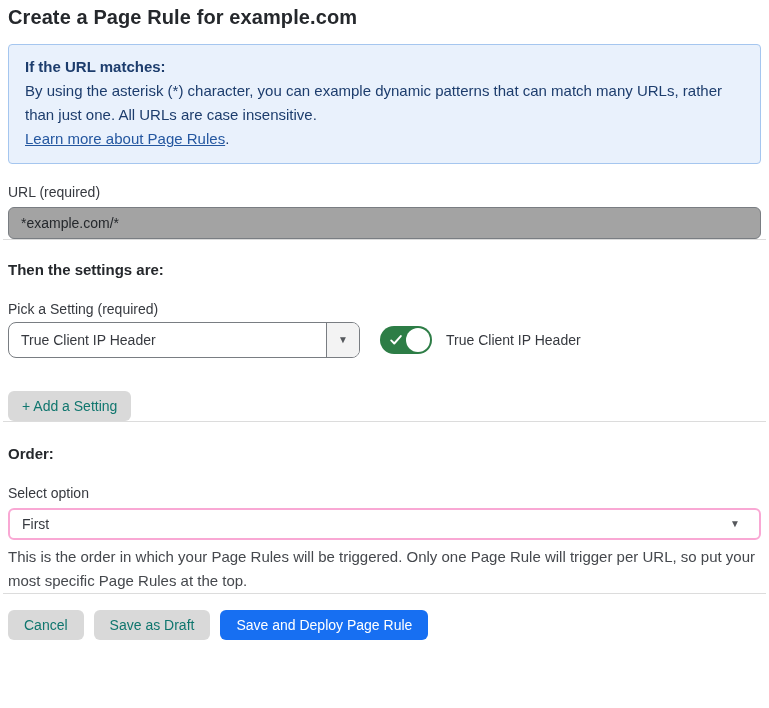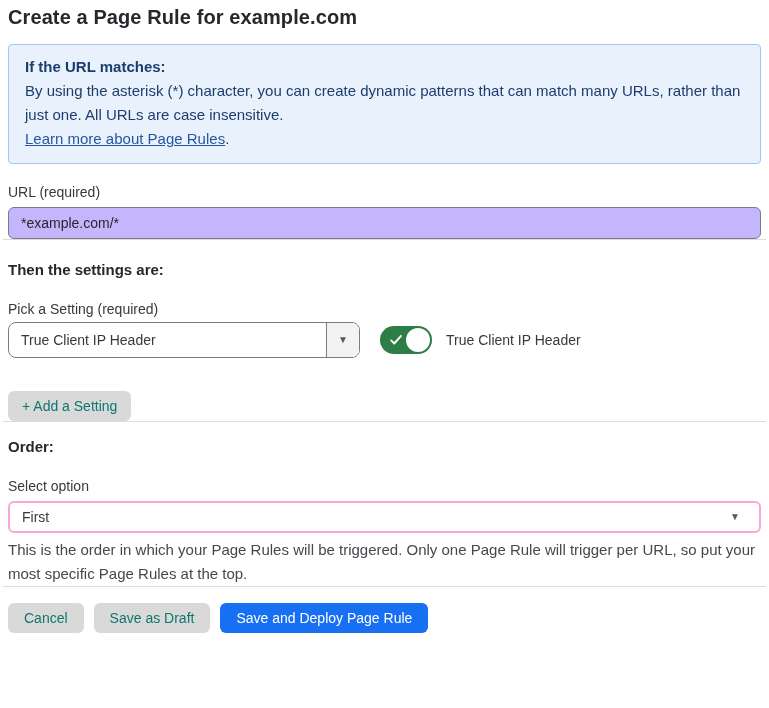--- a/index.html
+++ b/index.html
@@ -46,21 +46,21 @@
     margin-top: 20px;
     font-size: 14px;
     color: #36393f;
   }
 
   .url-input {
     display: block;
     margin-top: 7px;
     width: 100%;
     height: 32px;
-    background: #c4b5fd;
+    background: #a3a3a3;
     border: 1px solid #797d82;
     border-radius: 6px;
     padding: 12px 12px;
     font-size: 14px;
     font-family: "Liberation Sans", "DejaVu Sans", sans-serif;
     color: #25282c;
     outline: none;
   }
 
   hr.divider {
@@ -71,21 +71,21 @@
   .hr-1 { margin-top: 36px; }
   .hr-2 { margin-top: 13px; }
   .hr-3 { margin-top: 8px; }
 
   .section-heading {
     margin-top: 21px;
     font-size: 15px;
     font-weight: 700;
     color: #25282c;
   }
-  .section-heading.order { margin-top: 16px; }
+  .section-heading.order { margin-top: 23px; }
 
   .label-row { margin-top: 23px; }
 
   .setting-row {
     margin-top: 5px;
     display: flex;
     align-items: center;
   }
 
   .select-box {
@@ -212,21 +212,21 @@
 </style>
 </head>
 <body>
 
 <div class="container">
 
   <h1 class="page-title">Create a Page Rule for example.com</h1>
 
   <div class="info-box">
     <div class="info-heading">If the URL matches:</div>
-    <div class="info-body">By using the asterisk (*) character, you can create dynamic patterns that can match many URLs, rather than just one. All URLs are case insensitive.</div>
+    <div class="info-body">By using the asterisk (*) character, you can example dynamic patterns that can match many URLs, rather than just one. All URLs are case insensitive.</div>
     <div class="info-link-line"><a class="info-link" href="#">Learn more about Page Rules</a><span class="info-link-suffix">.</span></div>
   </div>
 
   <label class="field-label">URL (required)</label>
   <input class="url-input" type="text" value="*example.com/*" style="">
 
   <hr class="divider hr-1">
 
   <h2 class="section-heading">Then the settings are:</h2>
 

